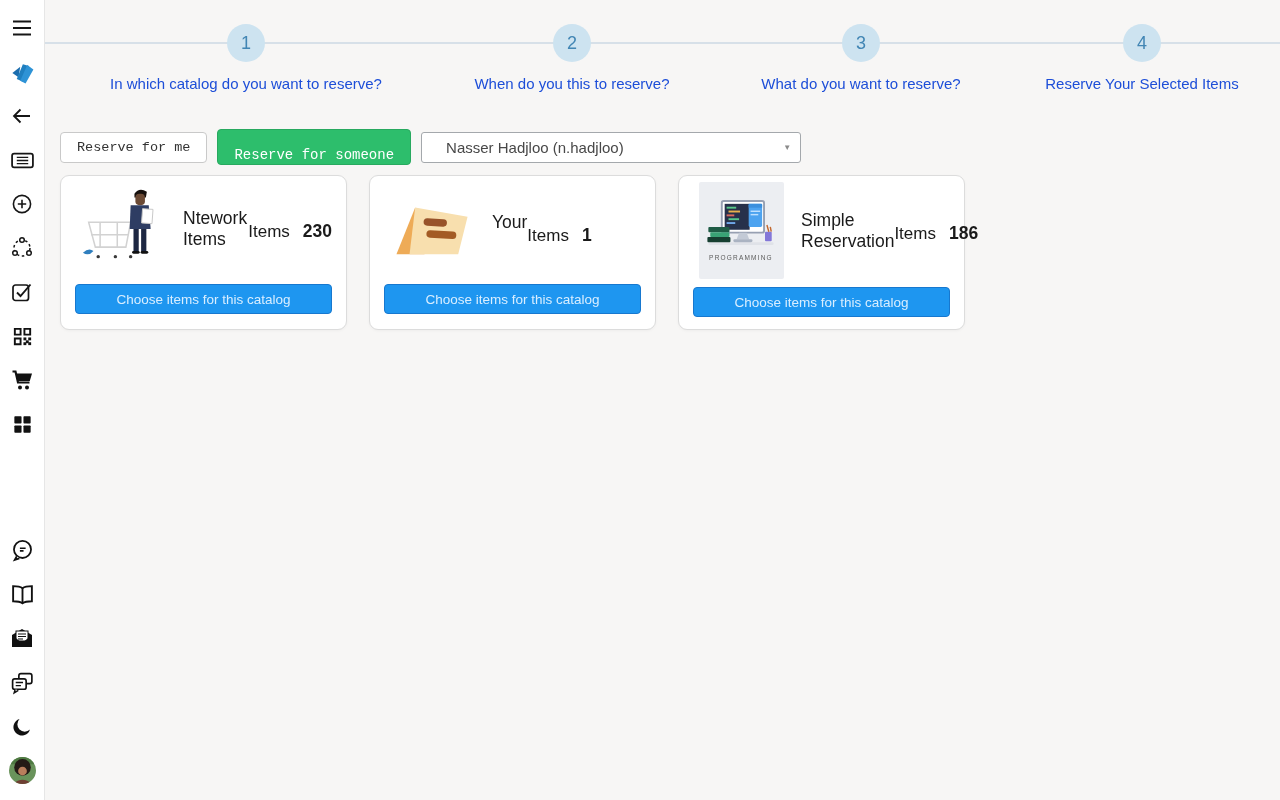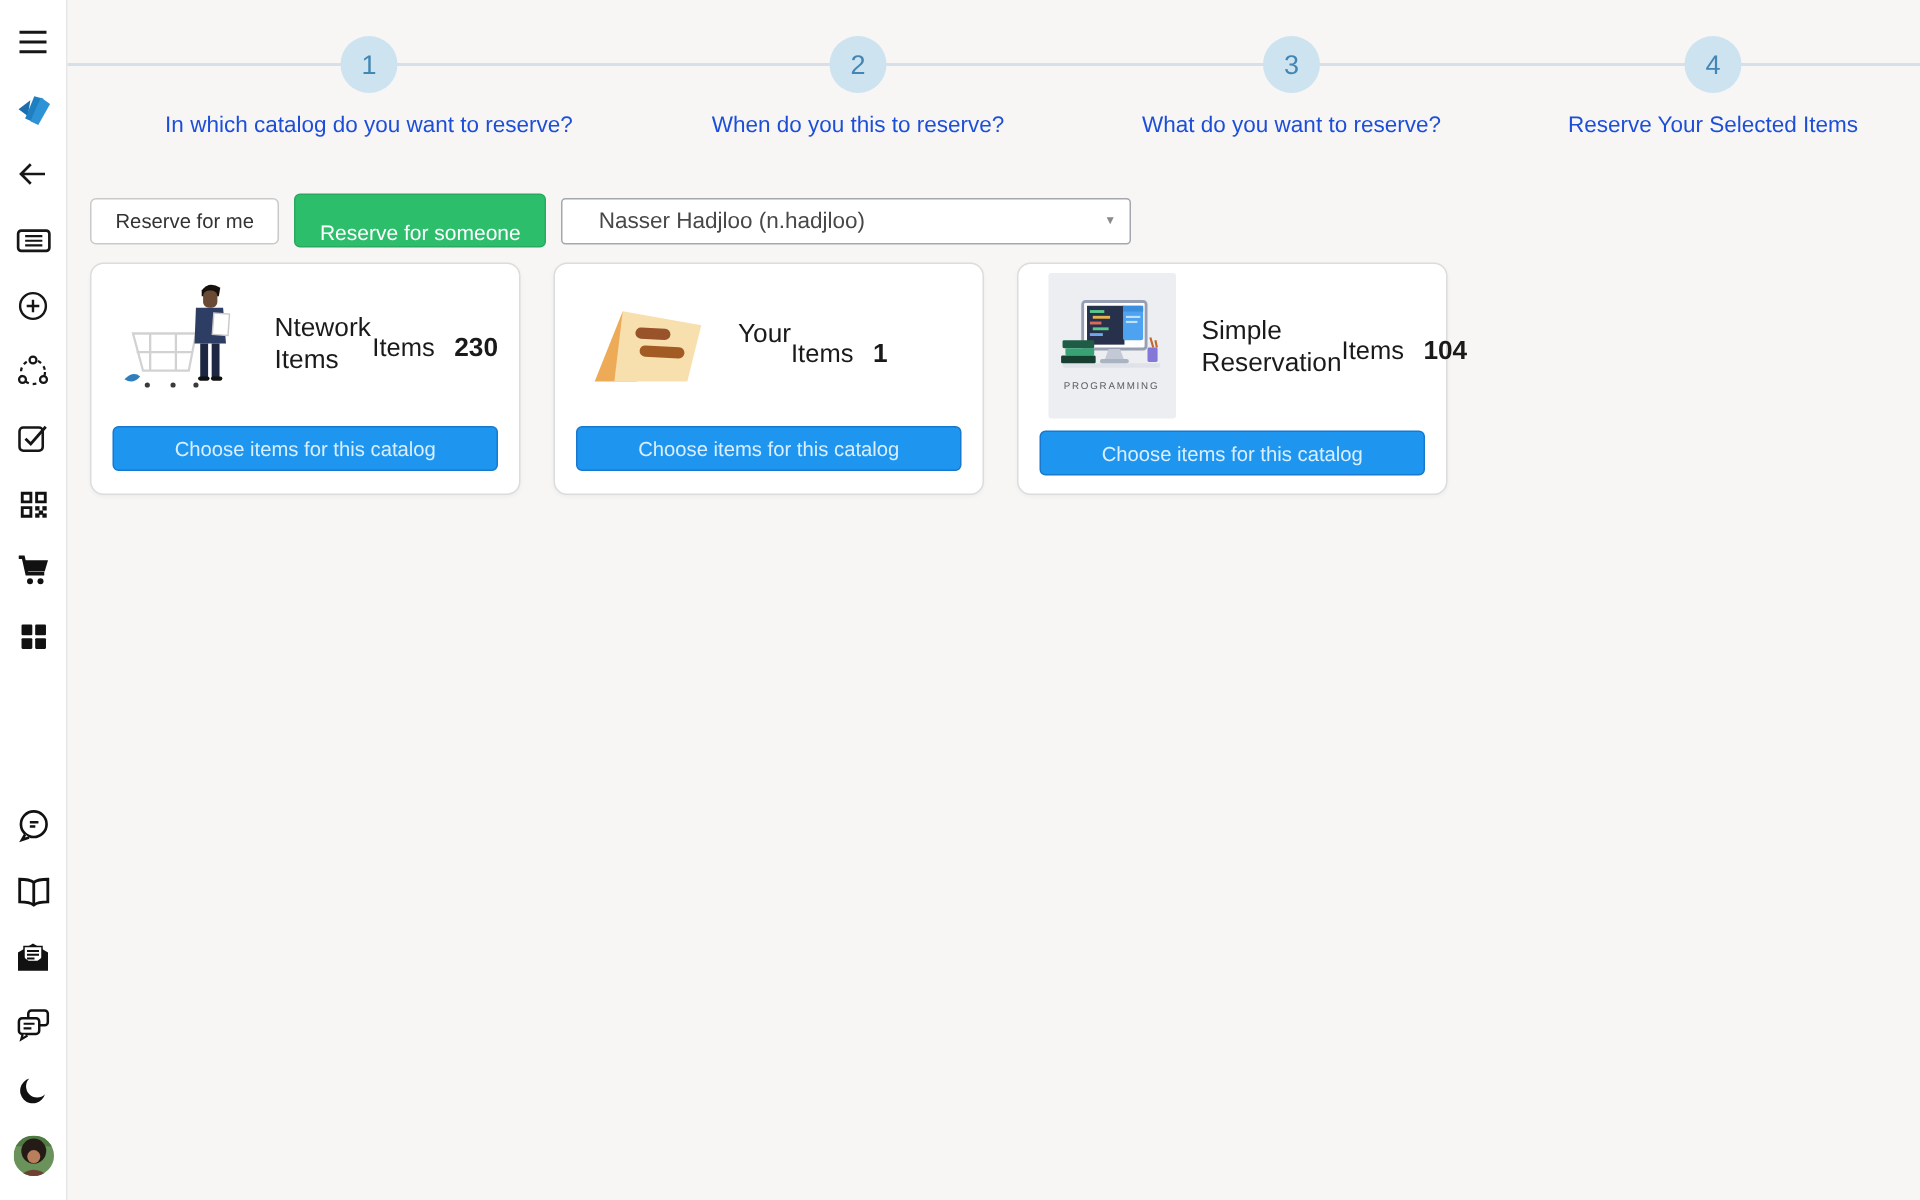--- a/index.html
+++ b/index.html
@@ -45,21 +45,21 @@
   .step-circle {
     width:38px; height:38px; border-radius:50%;
     background:#cde3f0; color:#4286b4;
     font-size:18px; display:flex; align-items:center; justify-content:center;
     position:relative; z-index:1;
   }
   .step-label { margin-top:13px; color:#1d4ed8; font-size:15px; white-space:nowrap; }
 
   
   .toolbar { display:flex; gap:10px; margin:29px 0 0 15px; align-items:center; }
-  .btn { height:31px; border-radius:4px; font-size:13.5px; font-family:Liberation Sans, sans-serif; cursor:pointer; }
+  .btn { height:31px; border-radius:4px; font-size:13.5px; font-family:Liberation Mono, monospace; cursor:pointer; }
   .btn-plain { background:#fff; border:1px solid #c9c9c9; color:#333; padding:0 16px; }
   .btn-green { background:#2dbe6c; border:1px solid #28a95f; color:#ffffff; padding:17px 16px; font-size:14px; }
   .user-select {
     width:380px; height:31px; background:#fff;
     border:1px solid #a4a8ac; border-radius:3px;
     display:flex; align-items:center; padding:0 26px 0 24px;
     font-size:15px; color:#484848; position:relative; cursor:pointer;
   }
   .user-select .arrow {
     position:absolute; right:9px; top:50%; transform:translateY(-50%);
@@ -331,21 +331,21 @@
               <rect x="61" y="33" width="7" height="10" rx="1" fill="#8377d8"></rect>
               <path d="M63 26l2 7M66.5 28l1 5" stroke="#c2682f" stroke-width="1.5" fill="none"></path>
             </svg>
             <div class="img-caption">PROGRAMMING</div>
           </div>
         </div>
         <div class="card-texts">
           <div class="card-title">Simple Reservation</div>
           <div class="items-row">
             <span>Items</span>
-            <span class="items-count">104</span>
+            <span class="items-count">186</span>
           </div>
         </div>
       </div>
       <button class="card-btn">Choose items for this catalog</button>
     </div>
 
   </div>
 </div>
 
 </body></html>

